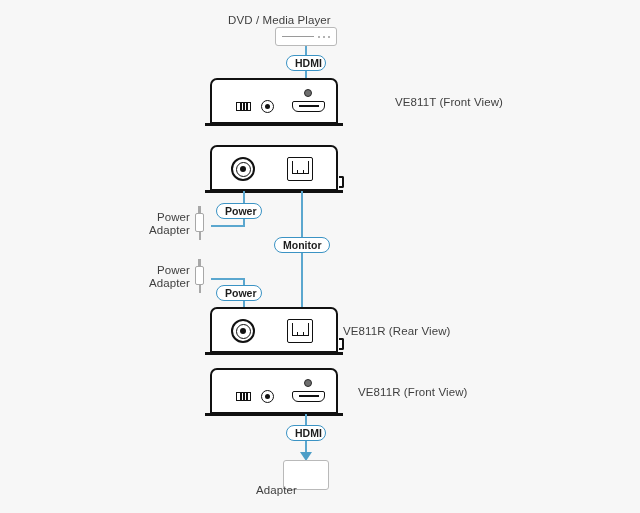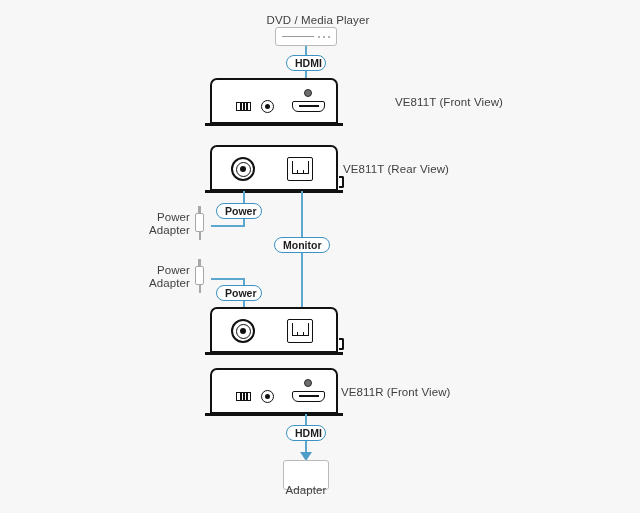--- a/index.html
+++ b/index.html
@@ -12,21 +12,21 @@
     position:relative;
   }
   #stage{position:absolute;left:0;top:0;width:640px;height:513px;}
   #stage > *{position:absolute;}
 
   
   .label{
     font-size:11.5px;color:#3f3f3f;line-height:13px;
     white-space:pre;letter-spacing:.1px;
   }
-  .label.center{text-align:center;}
+  .label.center{}
   .label.right{text-align:right;}
 
   
   .vline{background:#5ba7cf;width:2px;}
   .hline{background:#5ba7cf;height:2px;}
 
   .arrow-down{
     width:0;height:0;
     border-left:6px solid transparent;
     border-right:6px solid transparent;
@@ -215,21 +215,20 @@
 
     <div class="port dc-jack" style="left:26px;top:12px;">
       <div class="r2">
           <div class="r3"></div>
         </div>
     </div>
     <div class="port rj45" style="left:82px;top:12px;">
       <div class="inner"></div>
     </div>
   </div>
-  <div class="label" style="left:343px;top:163px;width:160px;">VE811T (Rear View)</div>
 
   <div class="vline" style="left:243px;top:191px;height:13px;"></div>
   <div class="pill" style="left:216px;top:203px;width:46px;">Power</div>
   <div class="vline" style="left:243px;top:219px;height:8px;"></div>
   <div class="hline" style="left:211px;top:225px;width:34px;"></div>
 
   <div class="padapter" style="left:195px;top:206px;">
     <div class="tip"></div>
       <div class="barrel"></div>
       <div class="tail"></div>
@@ -262,35 +261,36 @@
 
     <div class="port dc-jack" style="left:26px;top:12px;">
       <div class="r2">
           <div class="r3"></div>
         </div>
     </div>
     <div class="port rj45" style="left:82px;top:12px;">
       <div class="inner"></div>
     </div>
   </div>
+  <div class="label" style="left:343px;top:325px;width:160px;">VE811R (Rear View)</div>
 
   <div class="device" style="left:205px;top:368px;">
     <div class="body"></div>
     <div class="base"></div>
 
     <div class="port dip" style="left:31px;top:24px;">
         <i></i>
         <i></i>
         <i></i>
       </div>
     <div class="port rnd-btn" style="left:56px;top:22px;"></div>
     <div class="port led" style="left:99px;top:11px;"></div>
     <div class="port hdmi-port" style="left:87px;top:23px;"></div>
   </div>
-  <div class="label" style="left:341px;top:386px;width:160px;">VE811R (Front View)</div>
+  <div class="label" style="left:358px;top:386px;width:160px;">VE811R (Front View)</div>
 
   <div class="vline" style="left:305px;top:414px;height:12px;"></div>
   <div class="pill" style="left:286px;top:425px;width:40px;">HDMI</div>
   <div class="vline" style="left:305px;top:441px;height:14px;"></div>
   <div class="arrow-down" style="left:300px;top:452px;"></div>
 
   <div class="monitor" style="left:283px;top:460px;"></div>
   <div class="label center" style="left:256px;top:484px;width:100px;">Adapter</div>
 
 </div>

